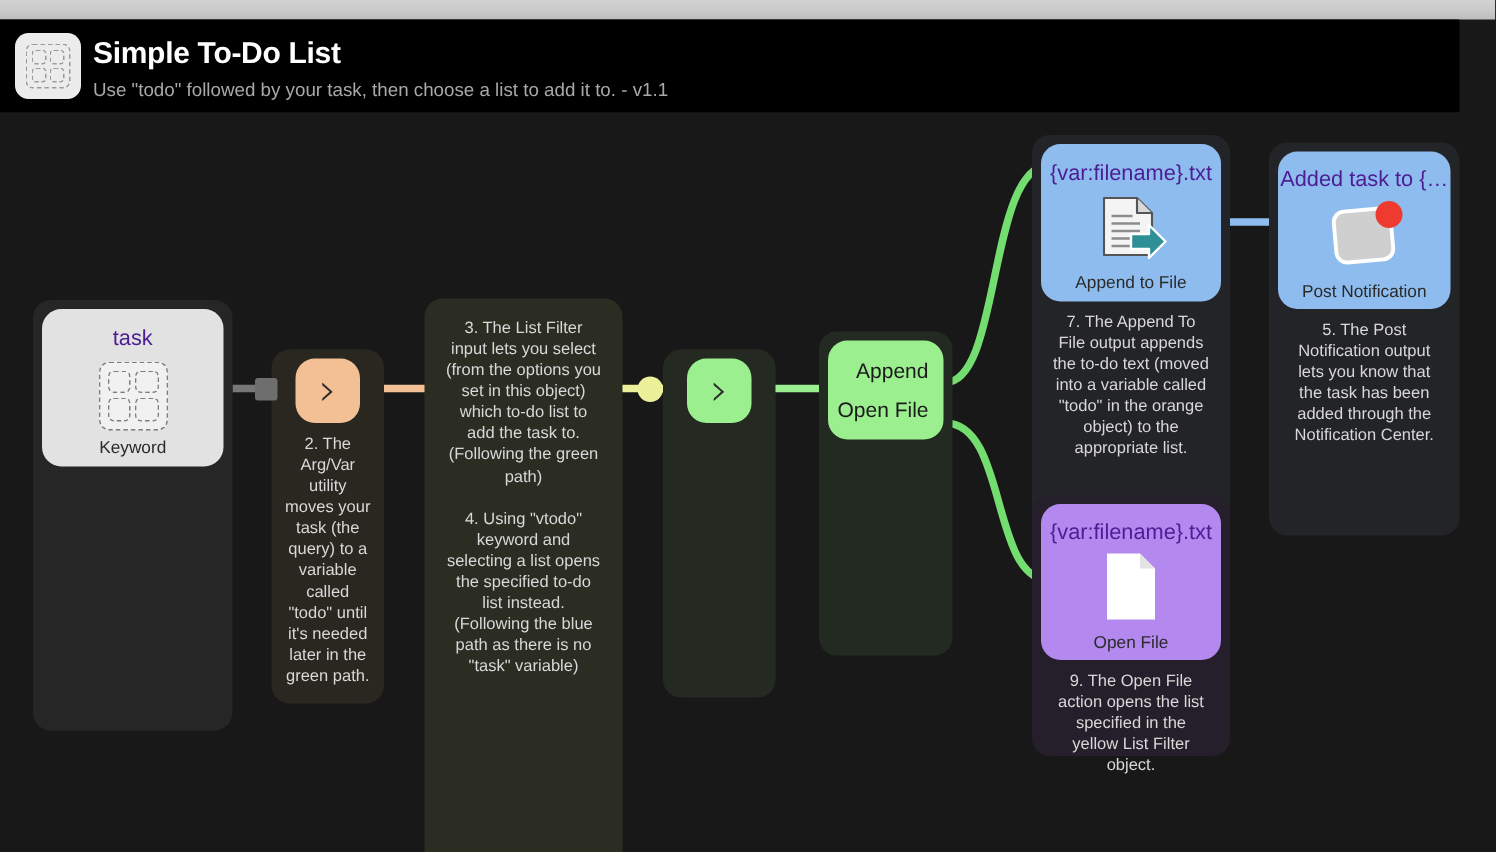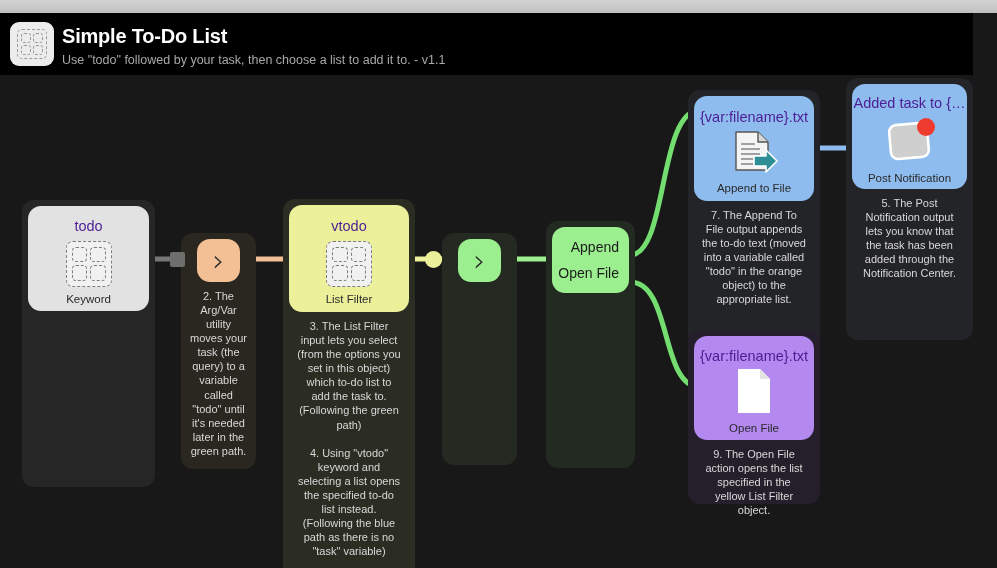--- a/index.html
+++ b/index.html
@@ -189,61 +189,51 @@
 
       <line x1="810" y1="73" x2="858" y2="73" stroke="#8ebcee" stroke-width="5"></line>
     </svg>
 
     <div class="sq-handle" style="left:170px; top:177px; width:15px; height:15px; background:#6e6e6e; border-radius:2px;"></div>
 
     <div class="dot-handle" style="left:425px; top:176px; width:17px; height:17px; background:#ecf09b;"></div>
 
     <div class="card" style="left:22px; top:125px; width:133px; height:287px; background:#262626;">
       <div class="chip" style="width:121px; height:105px; background:#e2e2e2; padding-top:6px;">
-        <div class="chip-title">todo</div>
+        <div class="chip-title">task</div>
         <div class="glyph-grid" style="margin:6px 0 6px 0;">
           <i></i>
             <i></i>
             <i></i>
             <i></i>
         </div>
         <div class="chip-label">Keyword</div>
       </div>
     </div>
 
     <div class="card" style="left:181px; top:158px; width:75px; height:236px; background:#2a2620;">
       <div class="chip" style="width:43px; height:43px; background:#f2c094; margin:0 auto;">
         <span class="chev">›</span>
       </div>
       <div class="caption" style="padding-left:3px; padding-right:3px;">2. The Arg/Var utility moves your task (the query) to a variable called "todo" until it's needed later in the green path.</div>
     </div>
 
     <div class="card" style="left:283px; top:124px; width:132px; height:394px; background:#2b2c22;">
-      <div class="chip" style="width:120px; height:107px; background:#ecf09b; padding-top:6px;">
-        <div class="chip-title">vtodo</div>
-        <div class="glyph-grid" style="margin:6px 0 6px 0;">
-          <i></i>
-            <i></i>
-            <i></i>
-            <i></i>
-        </div>
-        <div class="chip-label">List Filter</div>
-      </div>
       <div class="caption">3. The List Filter input lets you select (from the options you set in this object) which to-do list to add the task to. (Following the green path)
 
 4. Using "vtodo" keyword and selecting a list opens the specified to-do list instead. (Following the blue path as there is no "task" variable)</div>
     </div>
 
     <div class="card" style="left:442px; top:158px; width:75px; height:232px; background:#242a22;">
       <div class="chip" style="width:43px; height:43px; background:#9cef8f; margin:0 auto;">
         <span class="chev">›</span>
       </div>
     </div>
 
-    <div class="card" style="left:546px; top:146px; width:89px; height:247px; background:#232a22;">
+    <div class="card" style="left:546px; top:146px; width:89px; height:216px; background:#232a22;">
       <div class="chip" style="width:77px; height:66px; background:#9cef8f; align-items:flex-end; justify-content:space-around; padding:7px 0;">
         <div class="cond-row">Append</div>
         <div class="cond-row">Open File</div>
       </div>
     </div>
 
     <div class="card" style="left:688px; top:15px; width:132px; height:278px; background:#232428;">
       <div class="chip" style="width:120px; height:105px; background:#8ebcee; padding-top:6px;">
         <div class="chip-title">{var:filename}.txt</div>
         <div style="margin:4px 0 3px 0;">
@@ -258,21 +248,21 @@
               <line x1="13" y1="35" x2="27" y2="35"></line>
             </g>
             <path d="M26 22 h12 v-6 l11 11 -11 11 v-6 h-12 z" fill="#2f8f96" stroke="#ffffff" stroke-width="1.6" stroke-linejoin="round" transform="translate(0,5)"></path>
           </svg>
         </div>
         <div class="chip-label">Append to File</div>
       </div>
       <div class="caption">7. The Append To File output appends the to-do text (moved into a variable called "todo" in the orange object) to the appropriate list.</div>
     </div>
 
-    <div class="card" style="left:846px; top:3px; width:127px; height:262px; background:#232428;">
+    <div class="card" style="left:846px; top:20px; width:127px; height:262px; background:#232428;">
       <div class="chip" style="width:115px; height:105px; background:#8ebcee; padding-top:6px;">
         <div class="chip-title">Added task to {…</div>
         <div style="margin:4px 0 4px 0;">
           <svg width="56" height="48" viewBox="0 0 56 48">
             <rect x="8" y="8" width="38" height="34" rx="7" fill="#cfcfcf" stroke="#ffffff" stroke-width="2.6" transform="rotate(-5 27 25)"></rect>
             <circle cx="44" cy="11" r="9" fill="#ef3b2f"></circle>
           </svg>
         </div>
         <div class="chip-label">Post Notification</div>
       </div>

